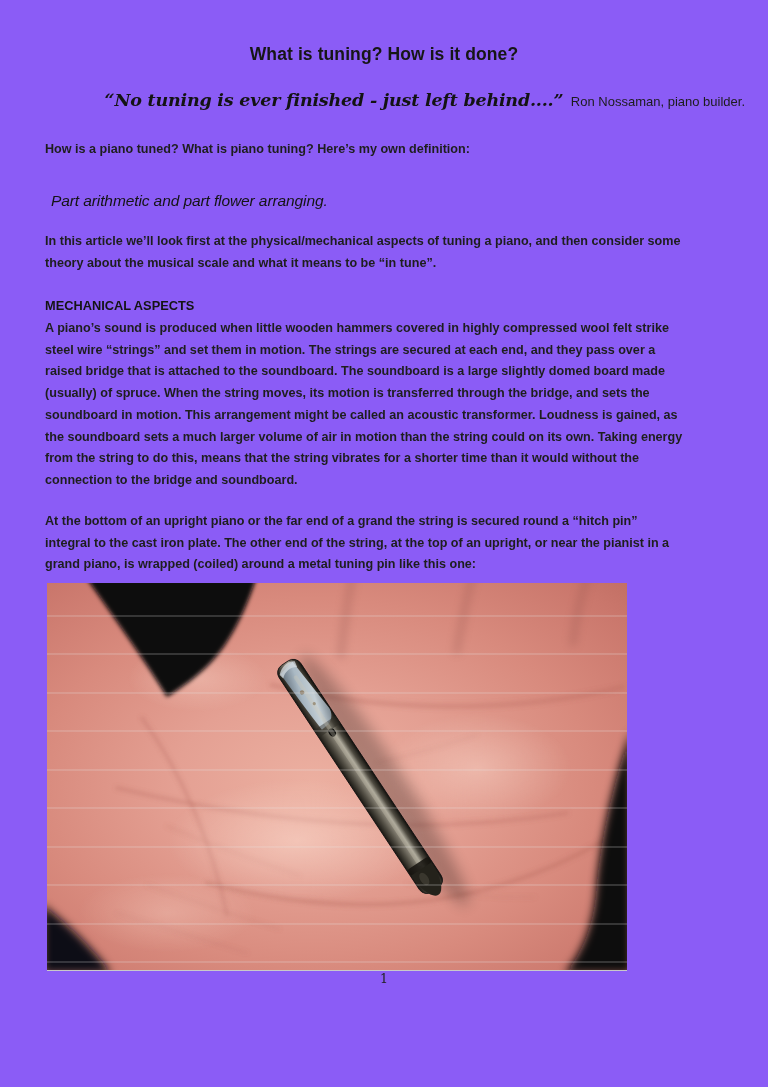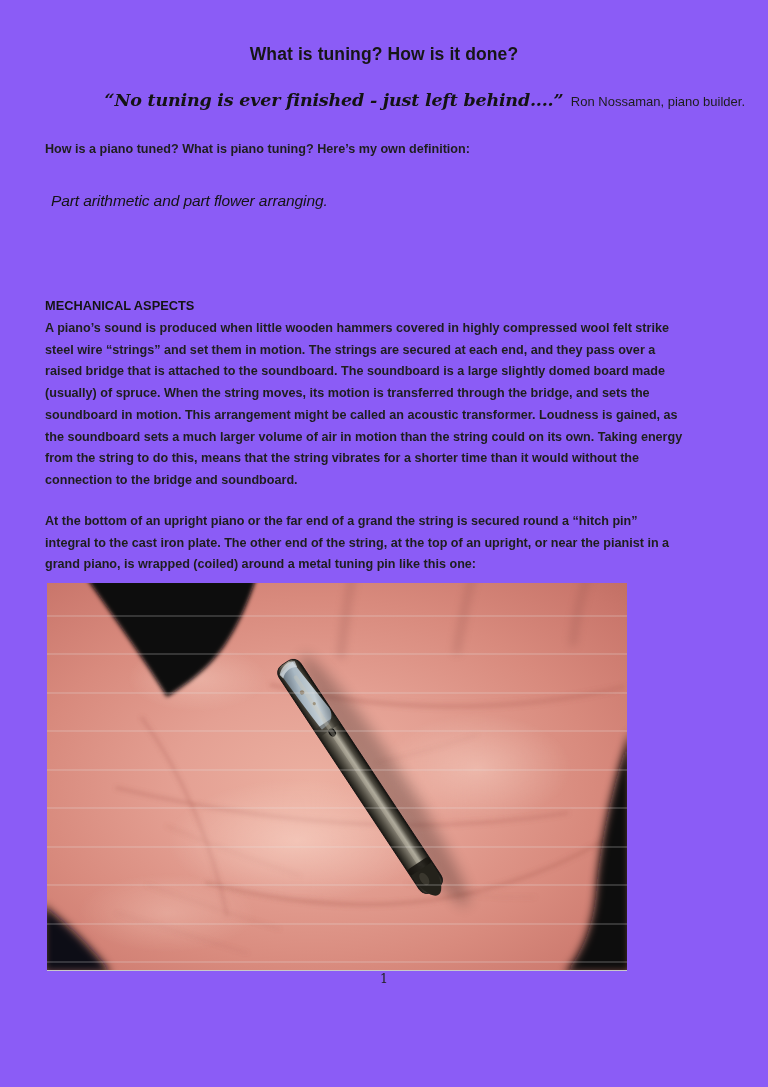--- a/index.html
+++ b/index.html
@@ -115,20 +115,22 @@
 
   <div class="quote-row">
     <span class="quote-text">“No tuning is ever finished - just left behind....”</span>
     <span class="quote-attrib">Ron Nossaman, piano builder.</span>
   </div>
 
   <p class="body-text intro-line">How is a piano tuned? What is piano tuning?  Here’s my own definition:</p>
 
   <h2 class="def-heading">Part arithmetic and part flower arranging.</h2>
 
+  <p class="body-text article-intro">In this article we’ll look first at the physical/mechanical aspects of tuning a piano, and then consider some
+theory about the musical scale and what it means to be “in tune”.</p>
 
   <h3 class="section-heading">MECHANICAL ASPECTS</h3>
 
   <p class="body-text hitch-para">At the bottom of an upright piano or the far end of a grand the string is secured round a “hitch pin”
 integral to the cast iron plate.  The other end of the string, at the top of an upright, or near the pianist in a
 grand piano, is wrapped (coiled) around a metal tuning pin like this one:</p>
 
   <p class="body-text mech-para">A piano’s sound is produced when little wooden hammers covered in highly compressed wool felt strike
 steel wire “strings” and set them in motion.  The strings are secured at each end, and they pass over a
 raised bridge that is attached to the soundboard. The soundboard is a large slightly domed board made

